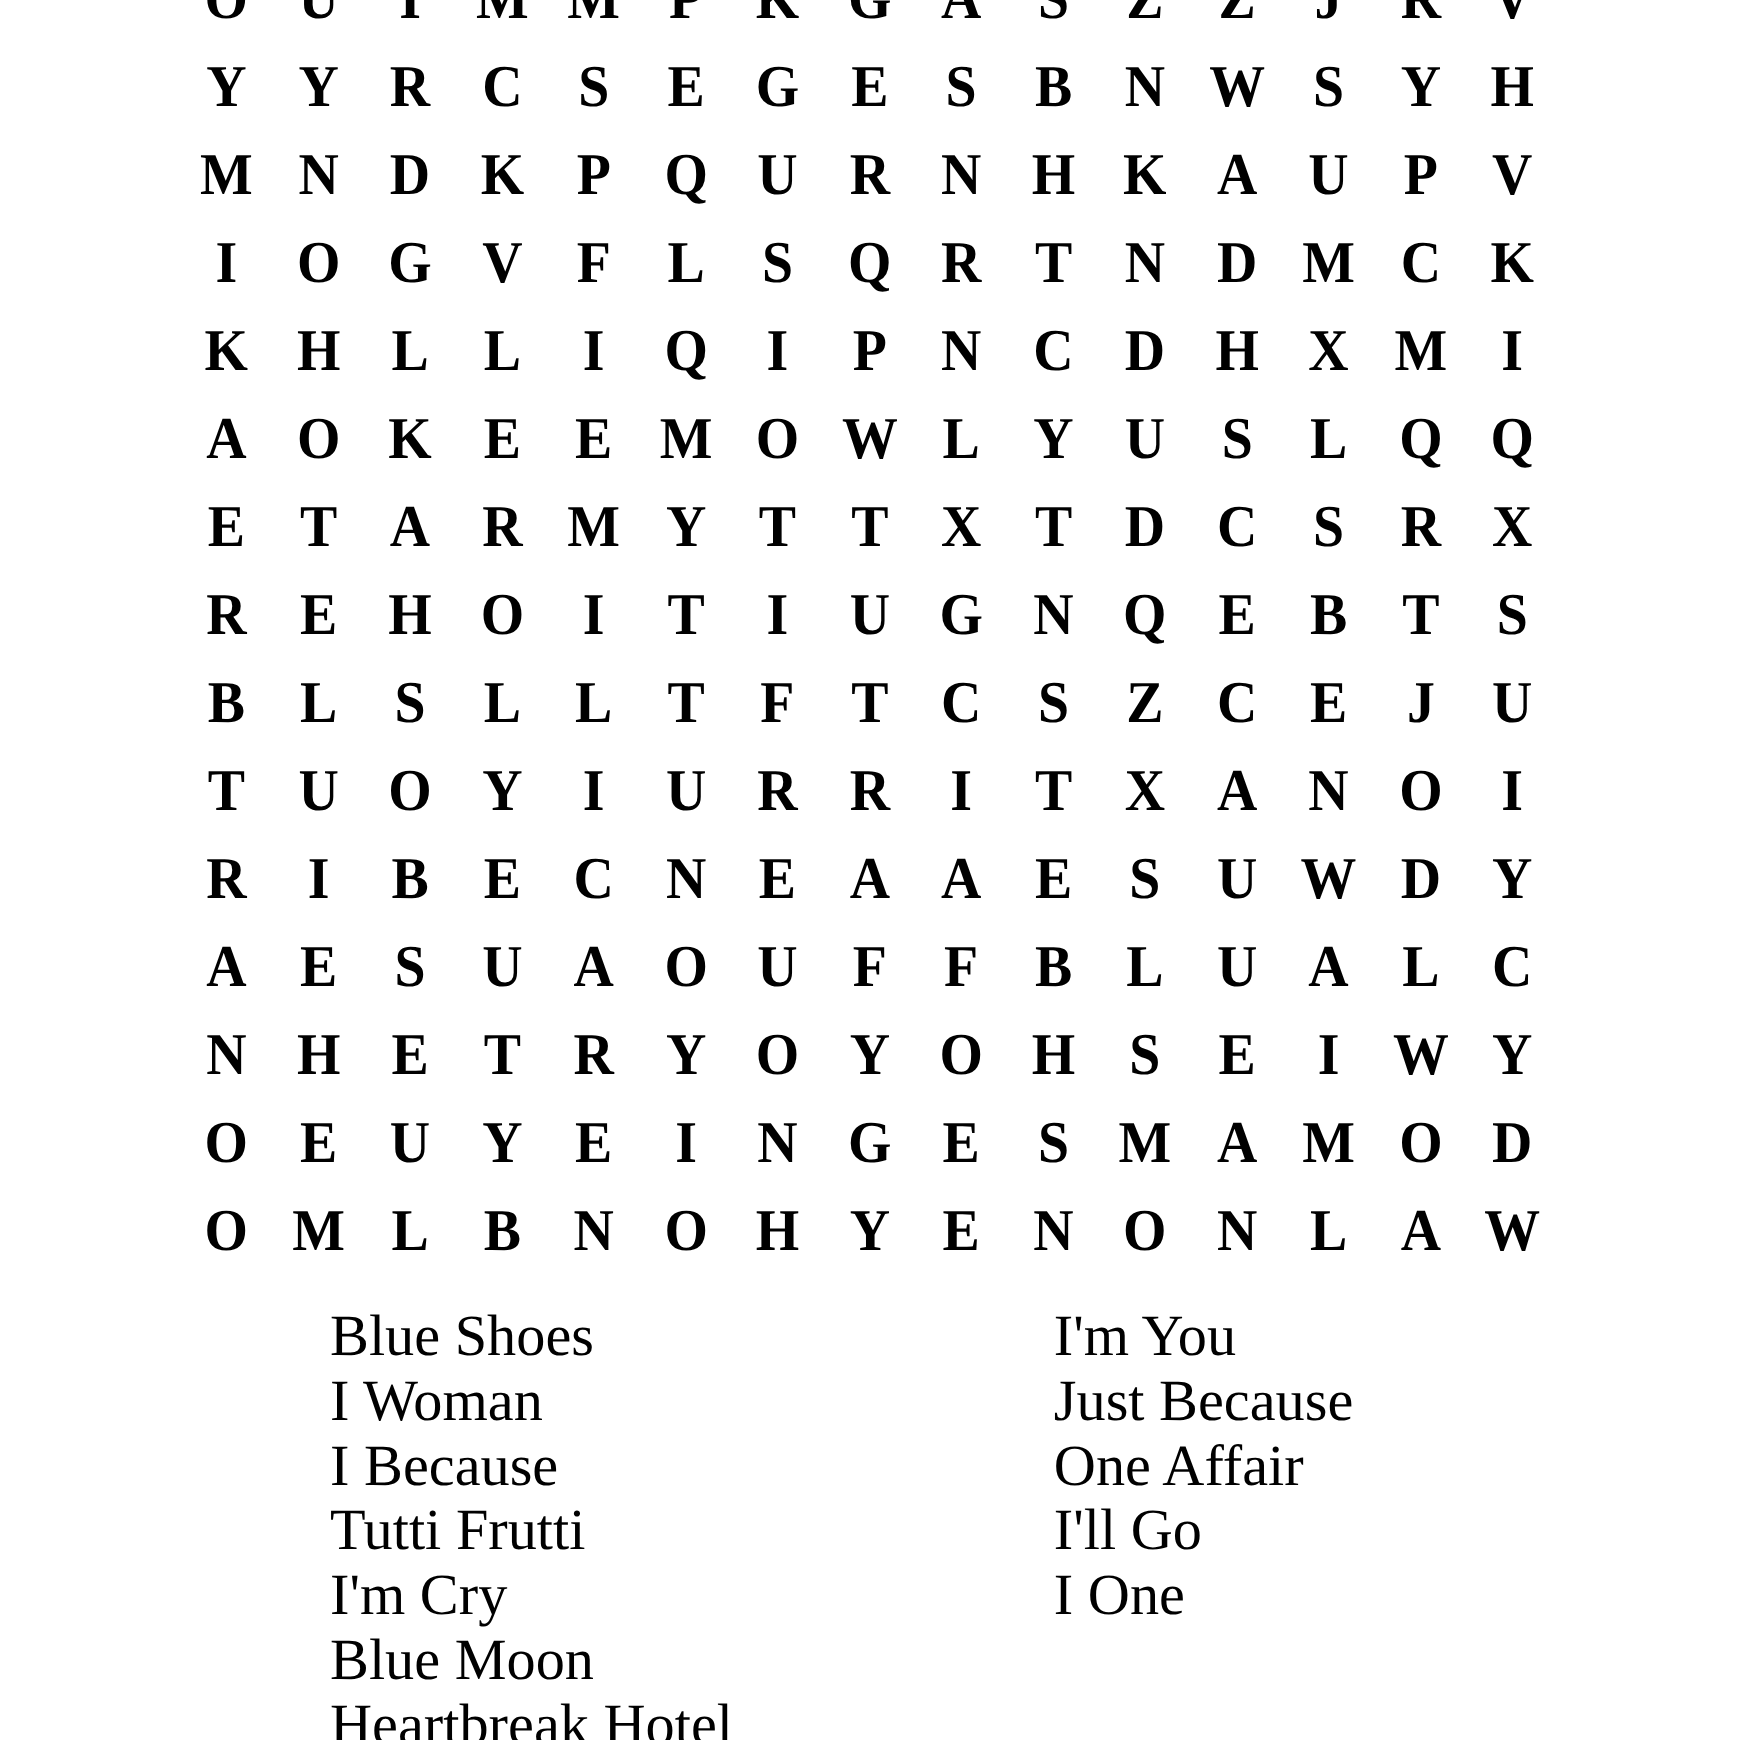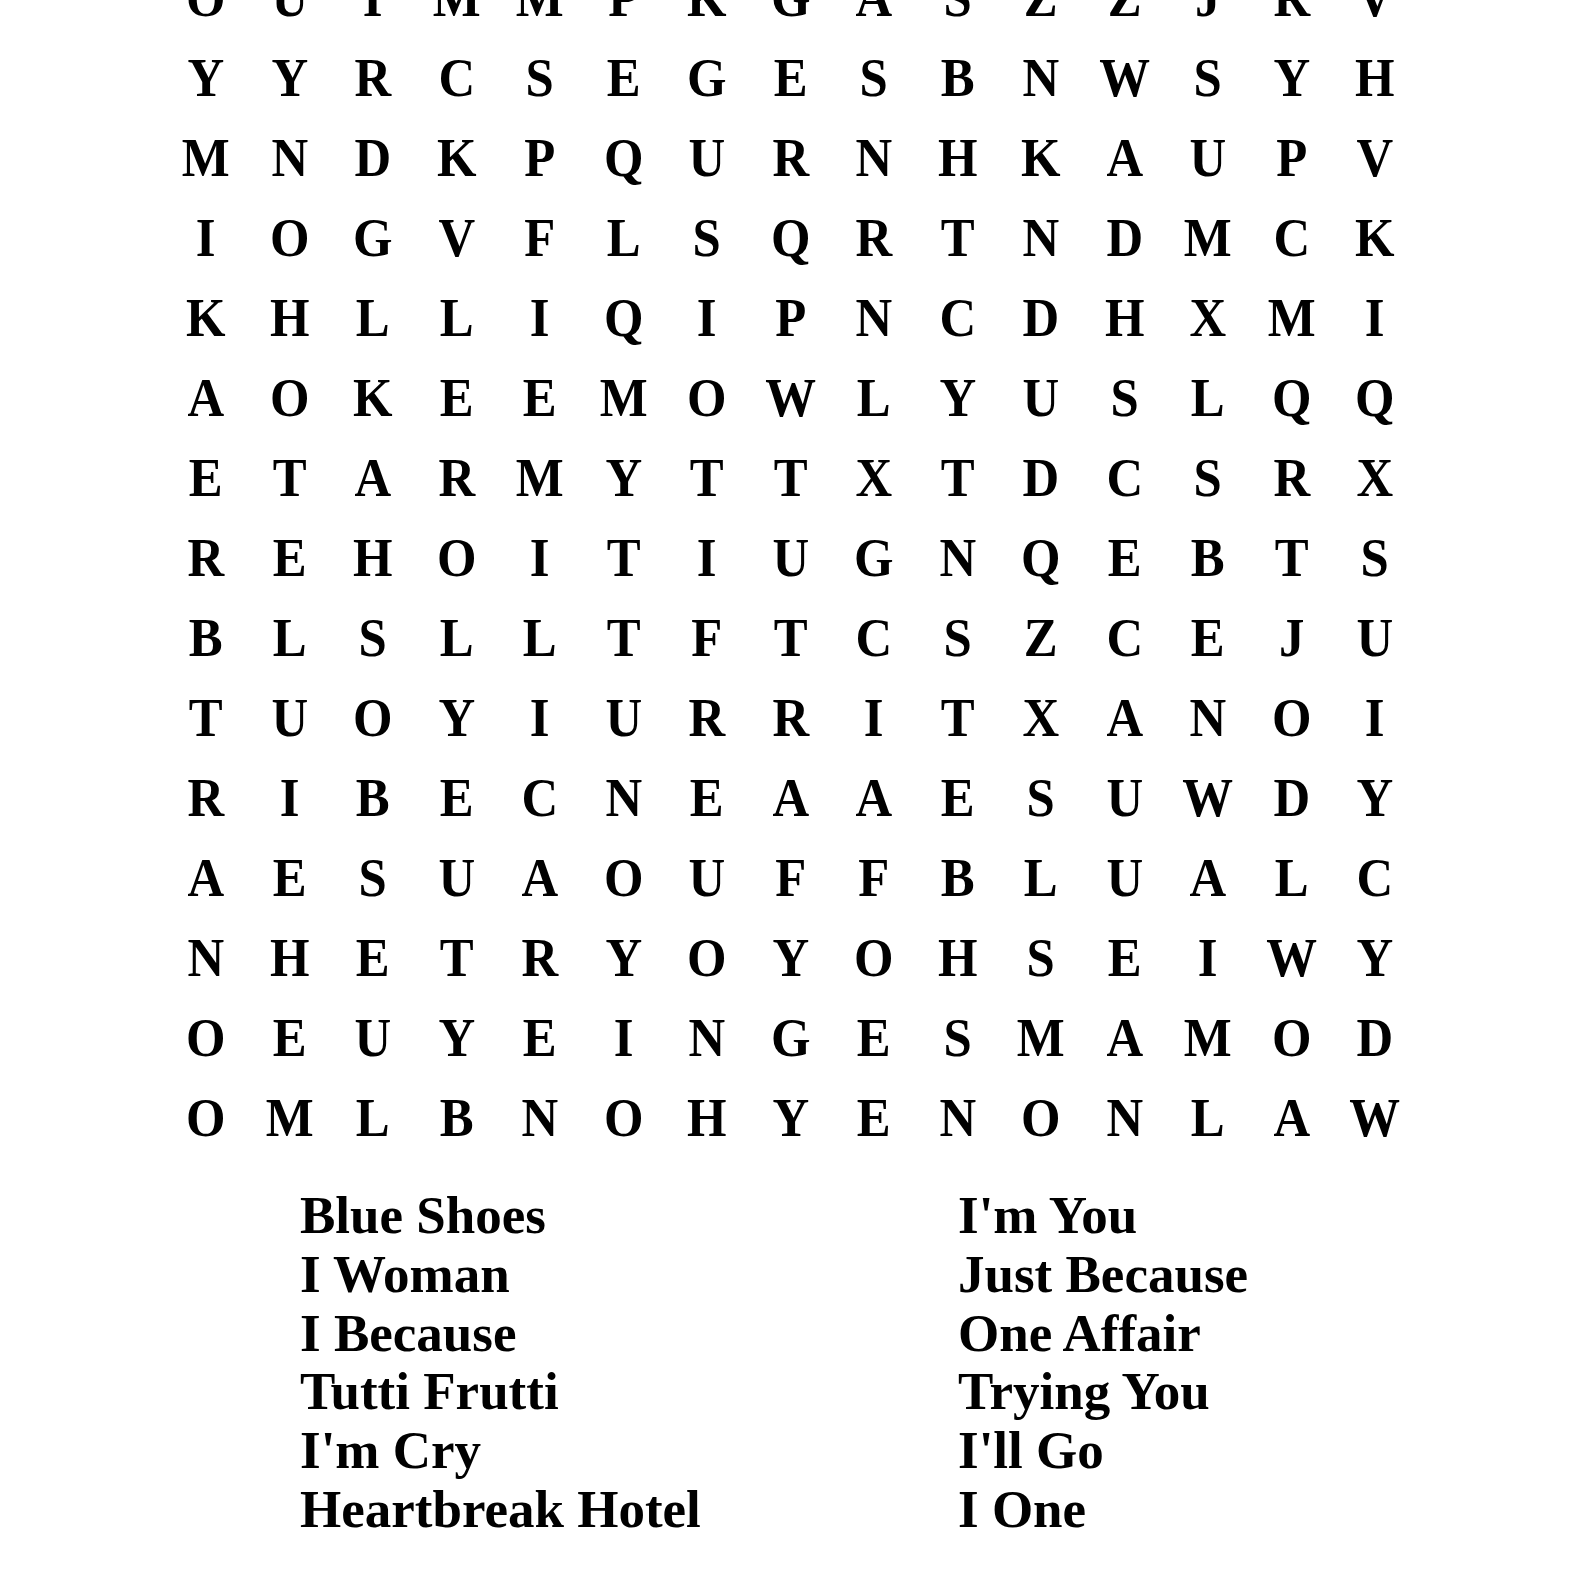--- a/index.html
+++ b/index.html
@@ -41,21 +41,21 @@
   .word-col {
     position: absolute;
     top: 0;
     display: flex;
     flex-direction: column;
   }
   .word-col-left  { left: 300px; }
   .word-col-right { left: 958px; }
   .word {
     font-size: 53px;
-    font-weight: 700;
+    font-weight: 400;
     line-height: 58.8px;
     white-space: nowrap;
   }
 </style>
 </head>
 <body style="background: rgb(255, 255, 255); color: rgb(0, 0, 0);">
 
 <div class="page">
 
   <div class="letter-grid">
@@ -286,25 +286,25 @@
       <span class="cell">W</span>
     </div>
 
   <div class="word-list">
     <div class="word-col word-col-left">
         <div class="word">Blue Shoes</div>
         <div class="word">I Woman</div>
         <div class="word">I Because</div>
         <div class="word">Tutti Frutti</div>
         <div class="word">I'm Cry</div>
+        <div class="word">Blue Moon</div>
         <div class="word">Heartbreak Hotel</div>
       </div>
     <div class="word-col word-col-right">
         <div class="word">I'm You</div>
         <div class="word">Just Because</div>
         <div class="word">One Affair</div>
-        <div class="word">Trying You</div>
         <div class="word">I'll Go</div>
         <div class="word">I One</div>
       </div>
   </div>
 
 </div>
 
 </body></html>

